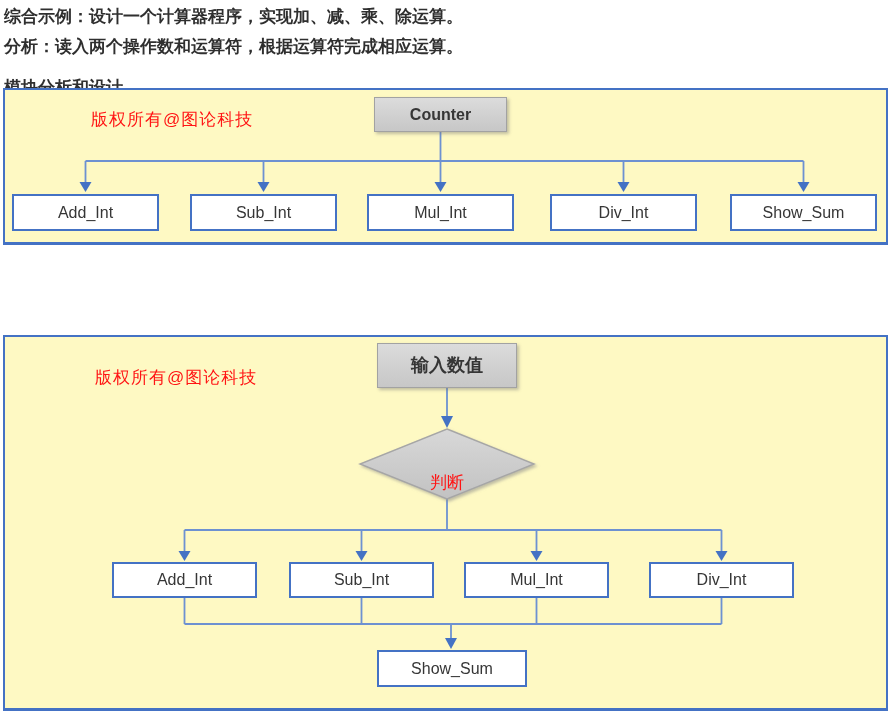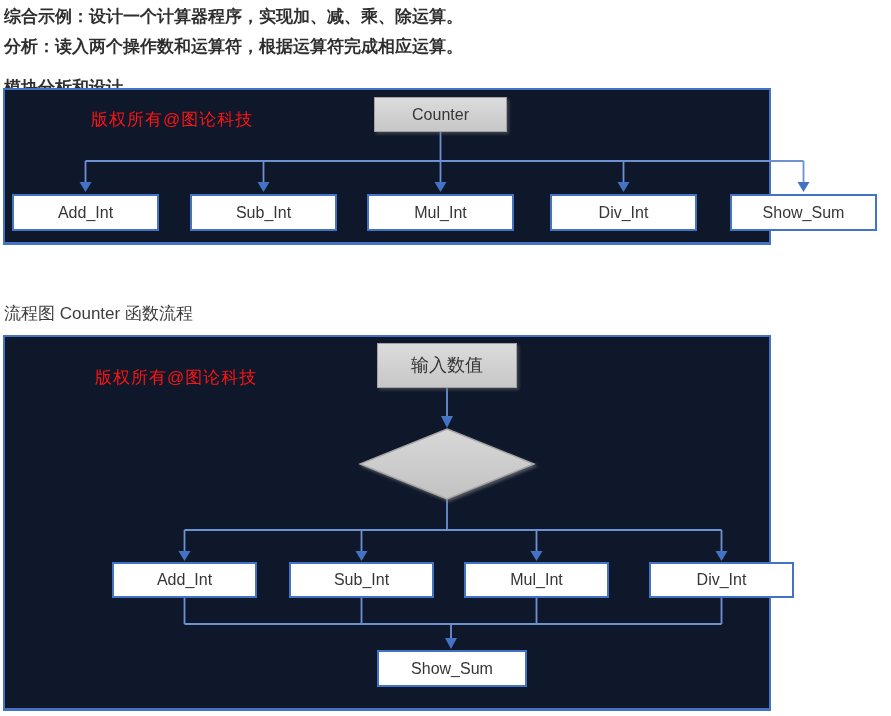--- a/index.html
+++ b/index.html
@@ -5,33 +5,33 @@
   * { margin:0; padding:0; box-sizing:border-box; }
   html,body { width:891px; height:716px; background:#ffffff;
               font-family:"Liberation Sans","DejaVu Sans",sans-serif; }
   .stage { position:relative; width:891px; height:716px; overflow:hidden; }
 
   .heading { position:absolute; left:4px; font-size:17px; font-weight:bold;
              color:#2f2f2f; line-height:21px; white-space:nowrap; }
   .caption { position:absolute; left:4px; font-size:17px; font-weight:normal;
              color:#3d3d3d; line-height:21px; white-space:nowrap; }
 
-  .panel { position:absolute; left:3px; width:768px;
-           border:2px solid #4472C4; border-bottom-width:3px; background:#0f172a; }
+  .panel { position:absolute; left:3px; width:885px;
+           border:2px solid #4472C4; border-bottom-width:3px; background:#fef9c3; }
   .panel1 { top:88px;  height:157px; }
   .panel2 { top:335px; height:376px; }
 
   .clayer { position:absolute; left:0; top:0; pointer-events:none; }
 
   .watermark { position:absolute; color:#ff1414; font-size:17px;
                white-space:nowrap; letter-spacing:1px; }
 
   .gnode { position:absolute; background:linear-gradient(180deg,#dcdcdc 0%,#cfcfcf 60%,#c7c7c7 100%);
            border:1px solid #a2a2a2; box-shadow:2px 2px 3px rgba(120,120,120,0.45);
-           color:#363636; text-align:center; }
+           color:#363636; text-align:center;font-weight:bold; }
   .node-counter { left:369px; top:7px; width:133px; height:35px;
                   font-size:16px; line-height:33px; }
   .node-start   { left:372px; top:6px; width:140px; height:45px;
                   font-size:18px; line-height:43px;text-align:center; }
 
   .bnode { position:absolute; background:#ffffff; border:2px solid #4472C4;
            color:#363636; font-size:16px; text-align:center; }
   .row1 .bnode { top:104px; width:147px; height:37px; line-height:33px; }
   .row2-node   { top:225px; width:145px; height:36px; line-height:32px; }
   .node-end    { left:372px; top:313px; width:150px; height:37px; line-height:33px; }
@@ -74,21 +74,20 @@
 
     <div class="row1">
       <div class="bnode" style="left:7px">Add_Int</div>
       <div class="bnode" style="left:185px">Sub_Int</div>
       <div class="bnode" style="left:362px">Mul_Int</div>
       <div class="bnode" style="left:545px">Div_Int</div>
       <div class="bnode" style="left:725px">Show_Sum</div>
     </div>
   </div>
 
-  <div class="caption" style="top:303px">流程图 Counter 函数流程</div>
 
   <div class="panel panel2">
     <svg class="clayer" width="881" height="371" viewBox="0 0 881 371">
       <defs>
         <linearGradient id="diag" x1="0" y1="0" x2="0" y2="1">
           <stop offset="0" stop-color="#d8d8d8"></stop>
           <stop offset="1" stop-color="#c2c2c2"></stop>
         </linearGradient>
         <filter id="ds" x="-20%" y="-20%" width="140%" height="140%">
           <feDropShadow dx="2" dy="2" stdDeviation="1.6" flood-color="#8a8a8a" flood-opacity="0.55"></feDropShadow>
@@ -117,20 +116,21 @@
         <polygon points="710.5,214 722.5,214 716.5,224"></polygon>
         <polygon points="440,301 452,301 446,312"></polygon>
       </g>
       <polygon points="442,92 529,127 442,162 355,127" fill="url(#diag)" stroke="#a6a6a6" stroke-width="1.4" filter="url(#ds)"></polygon>
     </svg>
 
     <div class="watermark" style="left:90px; top:29px">版权所有@图论科技</div>
 
     <div class="gnode node-start">输入数值</div>
 
+    <div class="dtext" style="top:136px">判断</div>
 
     <div class="bnode row2-node" style="left:107px">Add_Int</div>
     <div class="bnode row2-node" style="left:284px">Sub_Int</div>
     <div class="bnode row2-node" style="left:459px">Mul_Int</div>
     <div class="bnode row2-node" style="left:644px">Div_Int</div>
 
     <div class="bnode node-end">Show_Sum</div>
   </div>
 </div>
 

